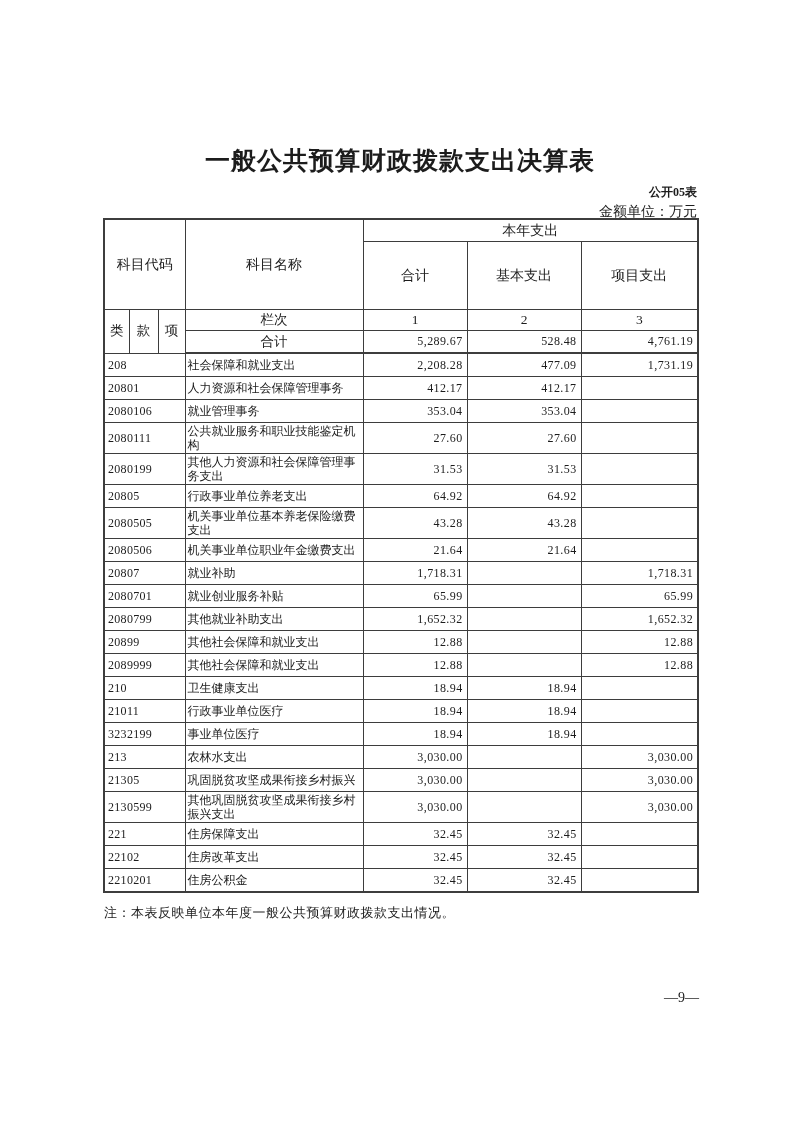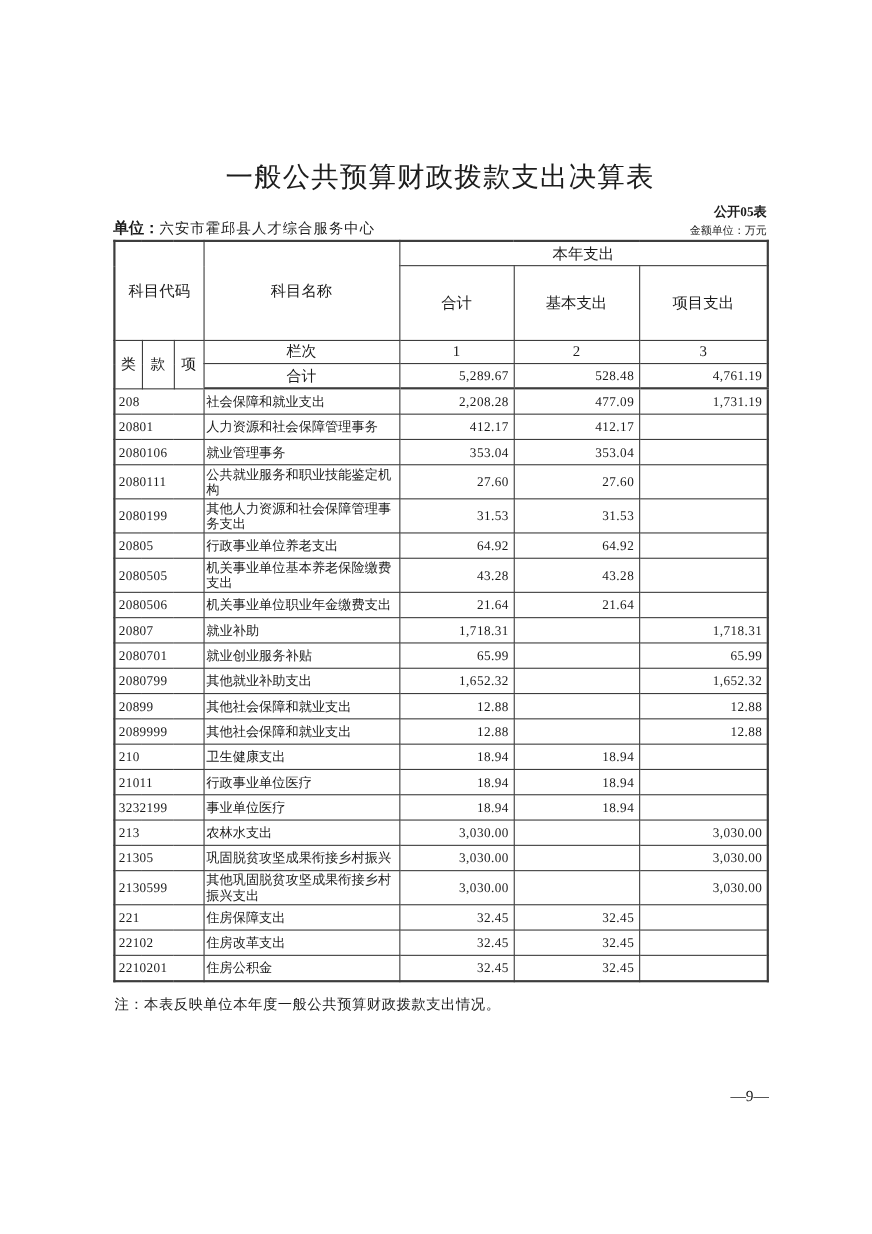--- a/index.html
+++ b/index.html
@@ -16,21 +16,21 @@
     color: #1c1c1c;
     overflow: hidden;
   }
   .title {
     position: absolute;
     top: 144px;
     left: 103px;
     width: 594px;
     text-align: center;
     font-family: "Liberation Sans", sans-serif;
-    font-weight: normal;
+    font-weight: bold;
     font-size: 25px;
     letter-spacing: 1px;
     white-space: nowrap;
   }
   .doc-label {
     position: absolute;
     top: 184px;
     right: 96px;
     font-size: 12px;
     font-weight: bold;
@@ -46,21 +46,21 @@
     font-size: 14px;
   }
   .unit-name {
     font-size: 13px;
     letter-spacing: 1px;
   }
   .amount-unit {
     position: absolute;
     top: 203px;
     right: 96px;
-    font-size: 10px;
+    font-size: 14px;
     margin-left: 40px;
   }
   table.budget-table {
     position: absolute;
     top: 218px;
     left: 103px;
     width: 594px;
     border-collapse: collapse;
     table-layout: fixed;
     border: 2px solid #3d3d3d;
@@ -119,23 +119,20 @@
 </style>
 </head>
 <body>
 
 <div class="page">
 
   <div class="title">一般公共预算财政拨款支出决算表</div>
 
   <div class="doc-label">公开05表</div>
 
-  <div class="unit-line">
-    <span class="unit-label">单位：</span><span class="unit-name">六安市霍邱县人才综合服务中心</span>
-  </div>
 
   <div class="amount-unit">金额单位：万元</div>
 
   <table class="budget-table">
     <colgroup>
       <col style="width:25px">
         <col style="width:29px">
         <col style="width:27px">
       <col style="width:178px">
         <col style="width:104px">

